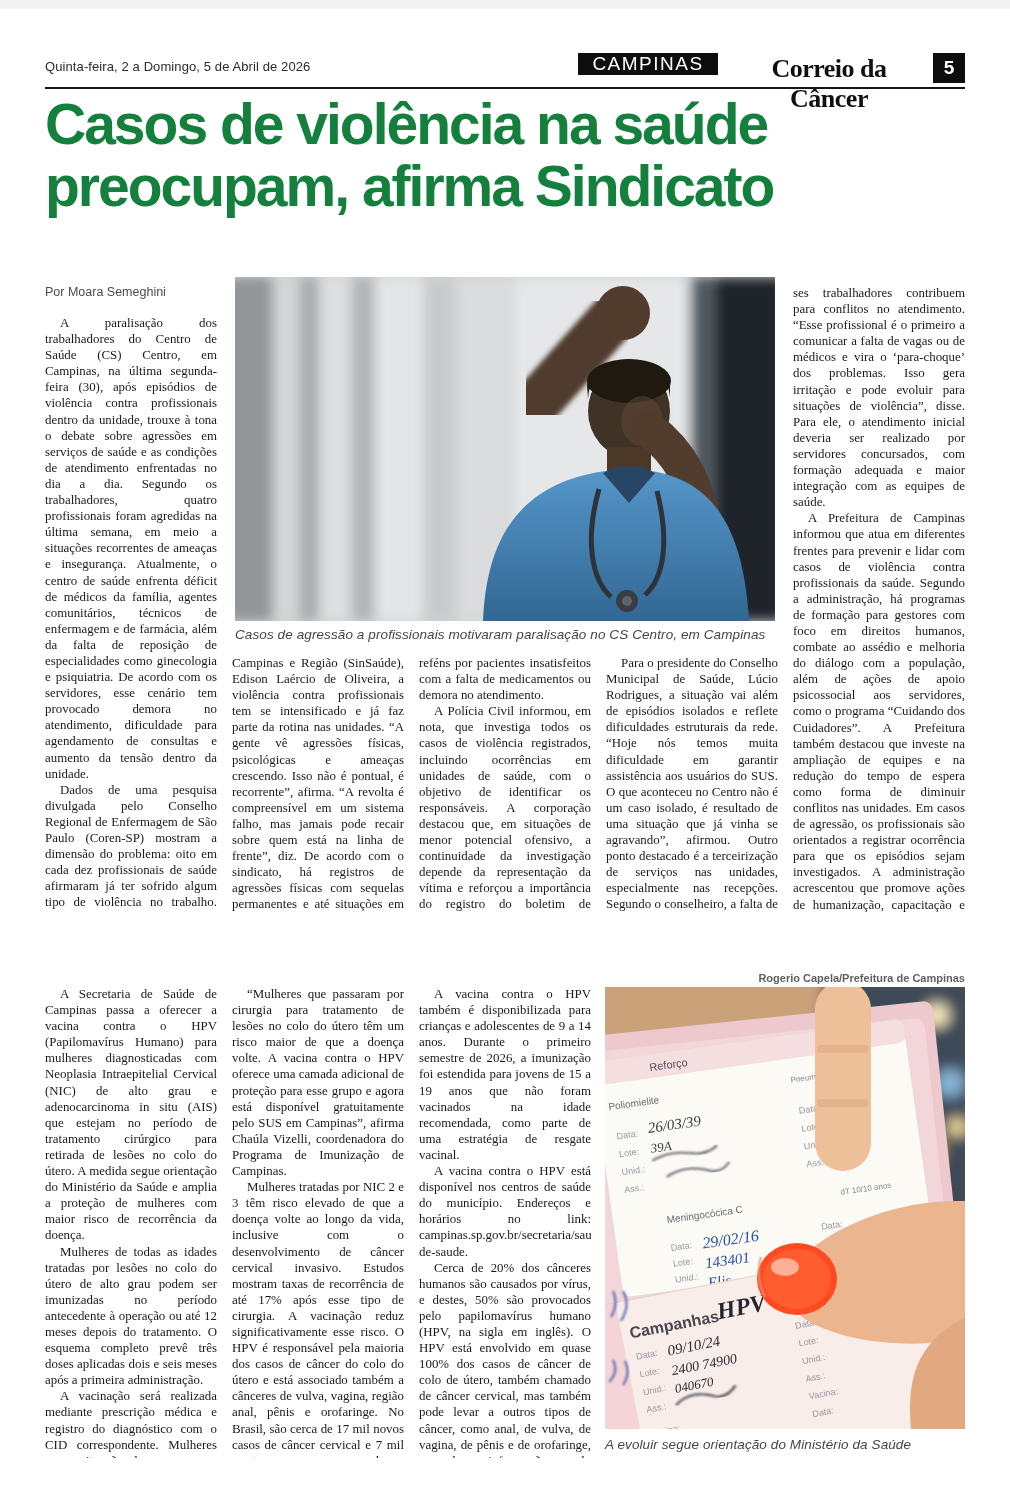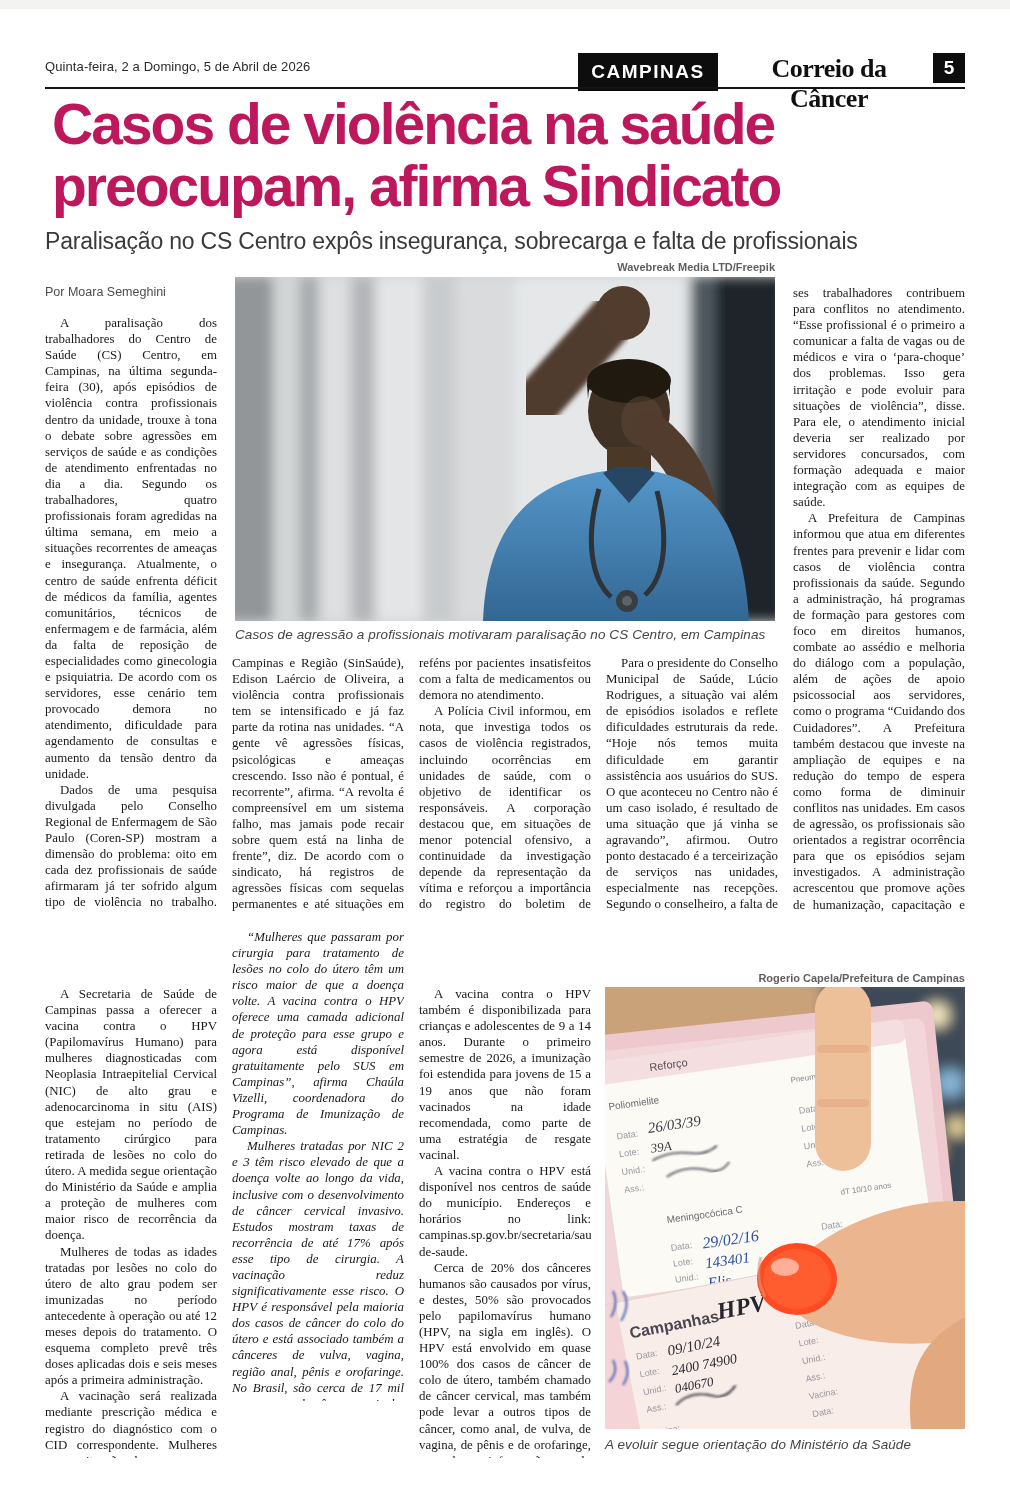--- a/index.html
+++ b/index.html
@@ -3,33 +3,33 @@
 <meta charset="utf-8">
 <style>
   html,body{margin:0;padding:0;background:#f3f3f1;}
   .page{position:relative;width:1010px;height:1488px;background:#ffffff;margin:9px auto;
         font-family:"Liberation Serif",serif;overflow:hidden;}
   .abs{position:absolute;}
 
   
   .date{left:45px;top:50px;font-family:"Liberation Sans",sans-serif;font-size:13px;
         color:#2b2b2b;font-weight:500;letter-spacing:.1px;}
-  .section-badge{left:578px;top:44px;width:140px;height:38px;background:#0d0d0d;color:#fff;
-        font-family:"Liberation Sans",sans-serif;font-weight:700;font-size:19px;letter-spacing:1.5px;
+  .section-badge{left:578px;top:44px;width:140px;height:22px;background:#0d0d0d;color:#fff;
+        font-family:"Liberation Sans",sans-serif;font-weight:400;font-size:19px;letter-spacing:1.5px;
         display:flex;align-items:center;justify-content:center;}
   .masthead{left:733px;top:45px;width:192px;font-family:"Liberation Serif",serif;font-weight:700;
         font-size:26px;color:#101010;letter-spacing:-.5px;text-align:center;}
   .pagenum-box{left:933px;top:44px;width:32px;height:30px;background:#0d0d0d;color:#fff;
         font-family:"Liberation Sans",sans-serif;font-weight:700;font-size:19px;
         display:flex;align-items:center;justify-content:center;}
   .header-rule{left:45px;top:78px;width:920px;height:2px;background:#141414;}
 
   
-  .headline1{left:52px;top:84px;width:890px;font-family:"Liberation Sans",sans-serif;
-        font-weight:700;font-size:57px;line-height:62px;letter-spacing:-2px;color:#be185d;}
+  .headline1{left:45px;top:84px;width:890px;font-family:"Liberation Sans",sans-serif;
+        font-weight:700;font-size:57px;line-height:62px;letter-spacing:-2px;color:#15803d;}
   .subhead1{left:45px;top:219px;width:920px;font-family:"Liberation Sans",sans-serif;
         font-size:23px;color:#3a3a3a;font-weight:400;letter-spacing:-.2px;}
   .byline{left:45px;top:276px;font-family:"Liberation Sans",sans-serif;font-size:12.5px;color:#4c4c4c;}
   .credit{font-family:"Liberation Sans",sans-serif;font-size:11px;color:#5f5f5f;font-weight:700;
         text-align:right;}
   .credit1{left:235px;top:252px;width:540px;}
   .photo1{left:235px;top:268px;width:540px;height:344px;overflow:hidden;background:#c9ccce;}
   .caption{font-family:"Liberation Sans",sans-serif;font-style:italic;font-size:13.5px;
         color:#454545;font-weight:500;letter-spacing:.1px;}
   .caption1{left:235px;top:618px;width:540px;font-style:italic;}
@@ -41,43 +41,41 @@
   .a1c2{left:232px;top:646px;height:258px;}
   .a1c3{left:419px;top:646px;height:258px;}
   .a1c4{left:606px;top:646px;height:258px;}
   .a1c5{left:793px;top:276px;height:628px;}
 
   
   .headline2{left:45px;top:910px;width:920px;font-family:"Liberation Sans",sans-serif;
         font-weight:700;font-size:46px;line-height:50px;letter-spacing:-1.5px;color:#111;white-space:nowrap;}
   .credit2{left:445px;top:963px;width:520px;}
   .a2c1{left:45px;top:977px;height:472px;}
-  .a2c2{left:232px;top:920px;height:472px;font-style:italic;}
+  .a2c2{left:232px;top:977px;height:472px;}
   .a2c3{left:419px;top:977px;height:472px;}
   .photo2{left:605px;top:978px;width:360px;height:442px;overflow:hidden;background:#e9c6c9;}
   .caption2{left:605px;top:1428px;width:360px;}
 
   svg text{font-family:"Liberation Sans",sans-serif;}
   .hand-w{font-family:"Liberation Serif",serif;font-style:italic;}
 </style>
 </head>
 <body>
 
 <div class="page">
 
   <div class="abs date">Quinta-feira, 2 a Domingo, 5 de Abril de 2026</div>
   <div class="abs section-badge">CAMPINAS</div>
   <div class="abs masthead">Correio da Câncer</div>
   <div class="abs pagenum-box">5</div>
   <div class="abs header-rule"></div>
 
   <h1 class="abs headline1" style="margin:0">Casos de violência na saúde preocupam, afirma Sindicato</h1>
-  <div class="abs subhead1">Paralisação no CS Centro expôs insegurança, sobrecarga e falta de profissionais</div>
   <div class="abs byline">Por Moara Semeghini</div>
-  <div class="abs credit credit1">Wavebreak Media LTD/Freepik</div>
 
   <div class="abs photo1">
     <svg width="540" height="344" viewBox="0 0 540 344">
       <defs>
         <filter id="b1">
             <feGaussianBlur stdDeviation="6"></feGaussianBlur>
           </filter>
         <filter id="b2">
             <feGaussianBlur stdDeviation="2.5"></feGaussianBlur>
           </filter>

